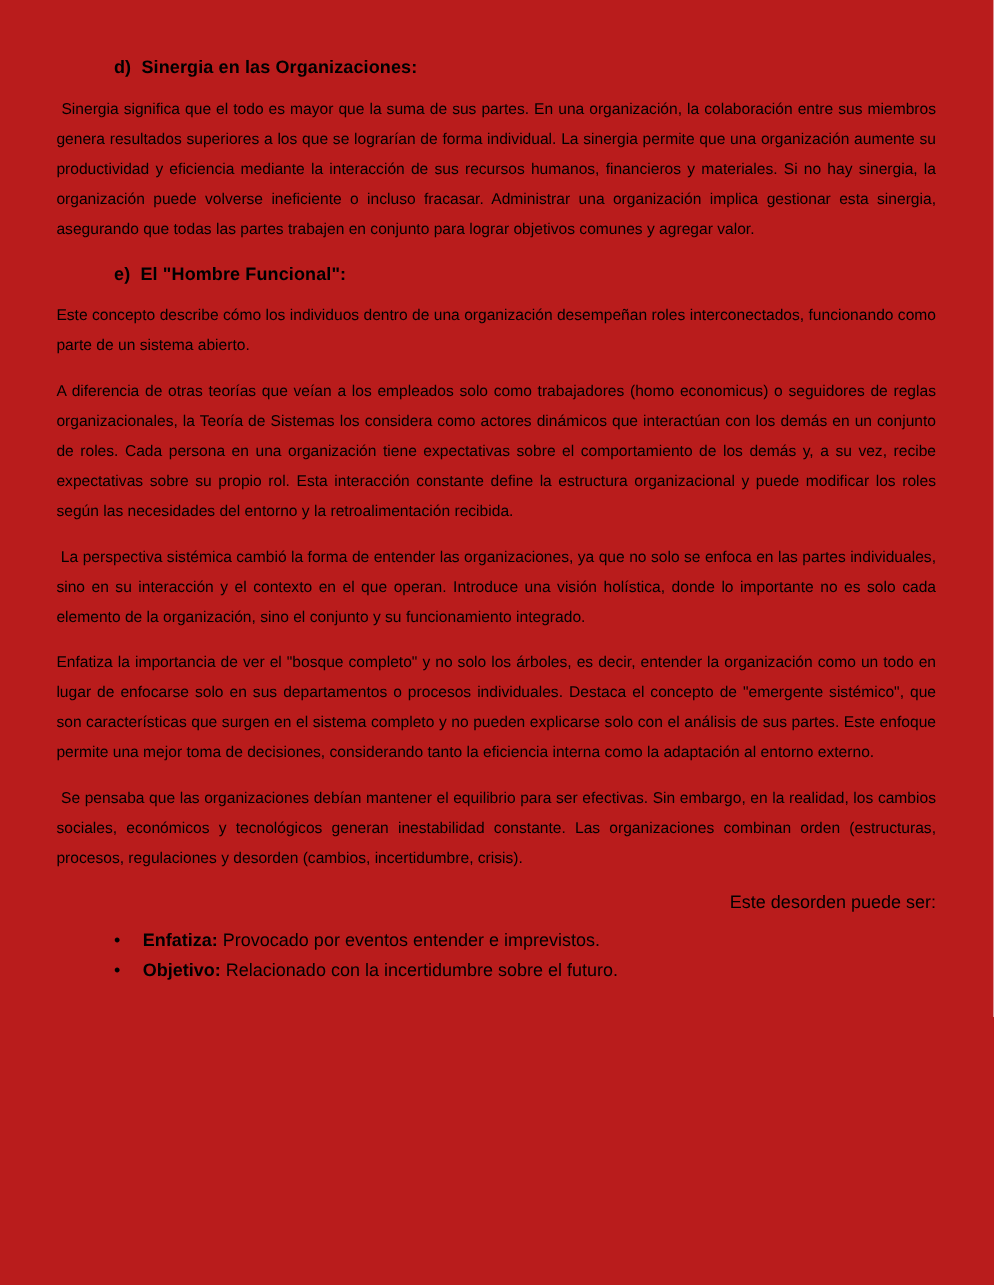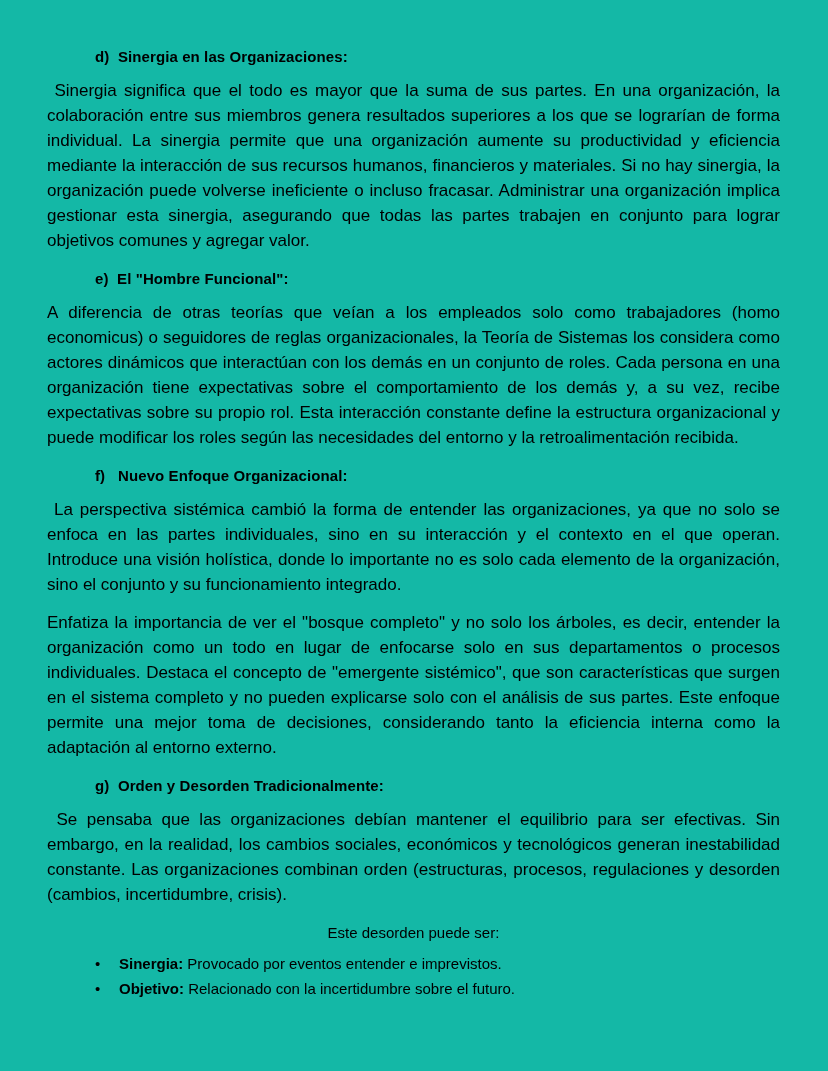--- a/index.html
+++ b/index.html
@@ -12,39 +12,39 @@
     width: 828px;
     height: 1071px;
     font-family: "Liberation Sans", sans-serif;
     color: #000000;
     -webkit-font-smoothing: antialiased;
   }
   .page {
     position: relative;
     width: 828px;
     height: 1071px;
-    background: #14b8a6;
+    background: #b91c1c;
     box-sizing: border-box;
     padding: 44px 48px 0 47px;
   }
   .doc-body {
     width: 733px;
   }
   .heading {
     font-size: 15px;
     font-weight: bold;
     line-height: 25px;
     margin: 0 0 9px 0;
     padding-left: 48px;
     letter-spacing: 0.1px;
     text-align: left;
     white-space: pre;
   }
   .para {
-    font-size: 17px;
+    font-size: 13px;
     line-height: 25px;
     margin: 0 0 13px 0;
     text-align: justify;
     text-justify: inter-word;
     word-spacing: 0;
     white-space: pre-wrap;
   }
   ul.bullets {
     margin: 6px 0 0 0;
     padding: 0 0 0 48px;
@@ -64,48 +64,47 @@
     font-size: 15px;
     line-height: 25px;
   }
   ul.bullets li .lbl {
     font-weight: bold;
   }
   .intro-line {
     font-size: 15px;
     line-height: 25px;
     margin: 0 0 6px 0;
-    text-align: center;
+    text-align: right;
   }
 </style>
 </head>
 <body>
 
 <div class="page">
   <div class="doc-body">
 
     <h3 class="heading">d)  Sinergia en las Organizaciones:</h3>
     <p class="para"> Sinergia significa que el todo es mayor que la suma de sus partes. En una organización, la colaboración entre sus miembros genera resultados superiores a los que se lograrían de forma individual. La sinergia permite que una organización aumente su productividad y eficiencia mediante la interacción de sus recursos humanos, financieros y materiales. Si no hay sinergia, la organización puede volverse ineficiente o incluso fracasar. Administrar una organización implica gestionar esta sinergia, asegurando que todas las partes trabajen en conjunto para lograr objetivos comunes y agregar valor.</p>
 
     <h3 class="heading">e)  El "Hombre Funcional":</h3>
+    <p class="para">Este concepto describe cómo los individuos dentro de una organización desempeñan roles interconectados, funcionando como parte de un sistema abierto.</p>
     <p class="para">A diferencia de otras teorías que veían a los empleados solo como trabajadores (homo economicus) o seguidores de reglas organizacionales, la Teoría de Sistemas los considera como actores dinámicos que interactúan con los demás en un conjunto de roles. Cada persona en una organización tiene expectativas sobre el comportamiento de los demás y, a su vez, recibe expectativas sobre su propio rol. Esta interacción constante define la estructura organizacional y puede modificar los roles según las necesidades del entorno y la retroalimentación recibida.</p>
 
-    <h3 class="heading">f)   Nuevo Enfoque Organizacional:</h3>
     <p class="para"> La perspectiva sistémica cambió la forma de entender las organizaciones, ya que no solo se enfoca en las partes individuales, sino en su interacción y el contexto en el que operan. Introduce una visión holística, donde lo importante no es solo cada elemento de la organización, sino el conjunto y su funcionamiento integrado.</p>
     <p class="para">Enfatiza la importancia de ver el "bosque completo" y no solo los árboles, es decir, entender la organización como un todo en lugar de enfocarse solo en sus departamentos o procesos individuales. Destaca el concepto de "emergente sistémico", que son características que surgen en el sistema completo y no pueden explicarse solo con el análisis de sus partes. Este enfoque permite una mejor toma de decisiones, considerando tanto la eficiencia interna como la adaptación al entorno externo.</p>
 
-    <h3 class="heading">g)  Orden y Desorden Tradicionalmente:</h3>
     <p class="para"> Se pensaba que las organizaciones debían mantener el equilibrio para ser efectivas. Sin embargo, en la realidad, los cambios sociales, económicos y tecnológicos generan inestabilidad constante. Las organizaciones combinan orden (estructuras, procesos, regulaciones y desorden (cambios, incertidumbre, crisis).</p>
 
     <p class="intro-line">Este desorden puede ser:</p>
 
     <ul class="bullets">
       <li>
         <span class="dot">•</span>
-        <span class="lbl">Sinergia:</span><span class="txt"> Provocado por eventos entender e imprevistos.</span>
+        <span class="lbl">Enfatiza:</span><span class="txt"> Provocado por eventos entender e imprevistos.</span>
       </li>
       <li>
         <span class="dot">•</span>
         <span class="lbl">Objetivo:</span><span class="txt"> Relacionado con la incertidumbre sobre el futuro.</span>
       </li>
     </ul>
 
   </div>
 </div>
 

